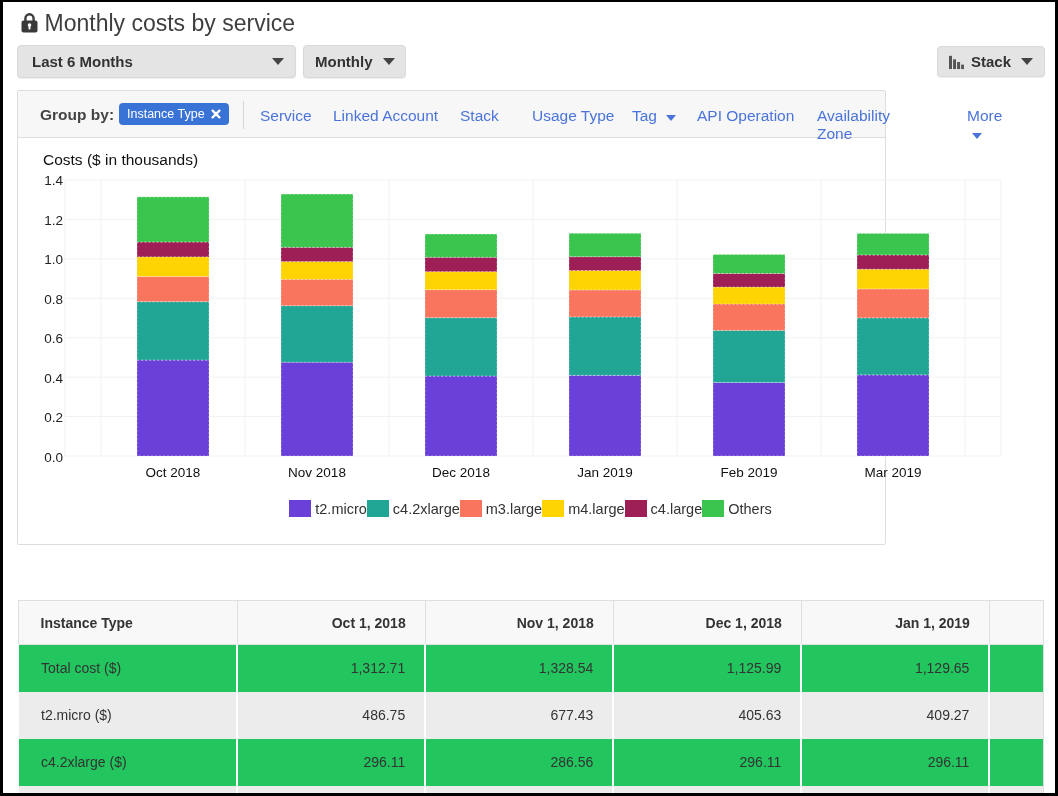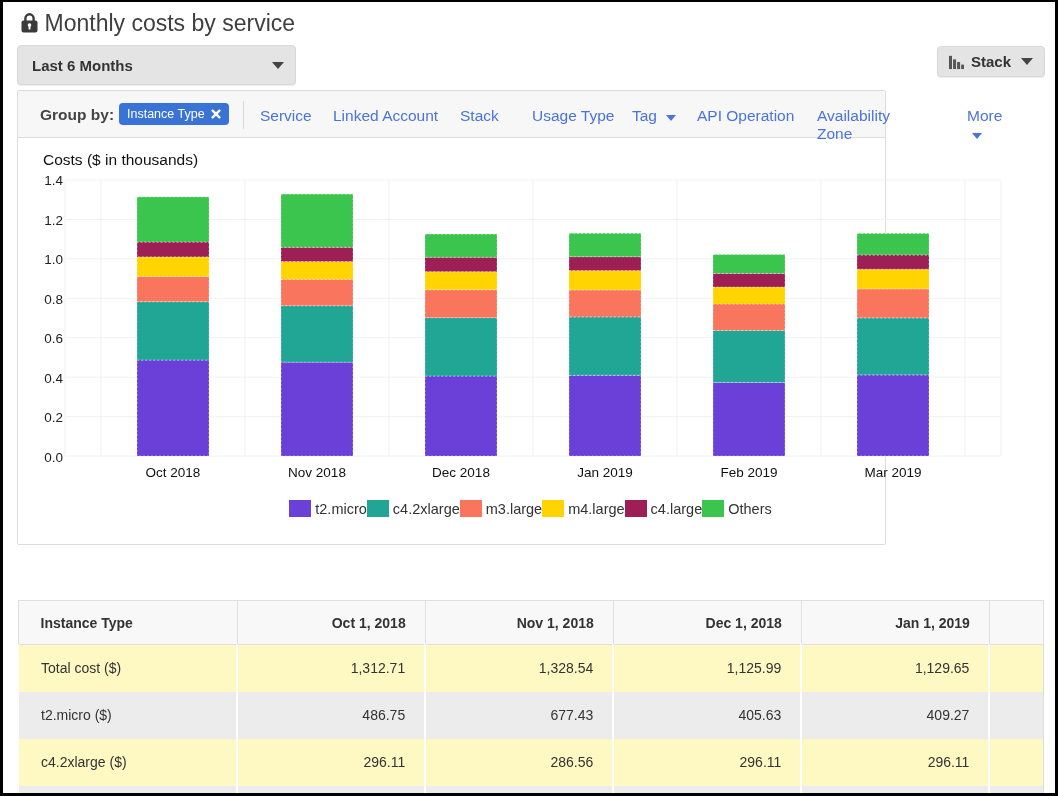--- a/index.html
+++ b/index.html
@@ -6,21 +6,21 @@
 html,body { width:1058px; height:796px; overflow:hidden; }
 body { font-family:"Liberation Sans", sans-serif; background:#fff; }
 .frame { position:relative; width:1058px; height:796px; border:solid #000; border-width:2px 3px 3px 3px; background:#fff; overflow:hidden; }
 
 .titlebar { position:absolute; left:17.5px; top:8px; display:flex; align-items:center; }
 .titlebar svg { margin-right:7px; }
 h1 { font-size:23px; font-weight:400; color:#3f3f3f; letter-spacing:0; }
 
 .btn { position:absolute; background:#e4e4e4; border:1px solid #d9d9d9; border-radius:4px; box-shadow:0 1px 1px rgba(0,0,0,0.07); font-weight:bold; color:#333; font-size:15px; display:flex; align-items:center; }
 .caret { display:inline-block; width:0; height:0; border-left:6px solid transparent; border-right:6px solid transparent; border-top:7px solid #444; }
-#btn-range { left:14px; top:43px; width:279px; height:40px; padding:0 11px 0 14px; }
+#btn-range { left:14px; top:43px; width:279px; height:33px; padding:0 11px 0 14px; }
 #btn-range .caret { margin-left:auto; }
 #btn-monthly { left:300px; top:43px; width:103px; height:33px; padding:0 11px; }
 #btn-monthly .caret { margin-left:10px; }
 #btn-stack { left:934px; top:44px; width:108px; height:31px; padding:0 11px; font-size:15px; }
 #btn-stack .caret { margin-left:10px; }
 #btn-csv { left:899px; top:558px; width:143px; height:30px; font-size:15px; justify-content:center; }
 
 .card { position:absolute; left:14px; top:88px; width:869px; height:455px; border:1px solid #ddd; border-radius:2px; background:#fff; }
 .groupbar { position:relative; height:47px; background:#f7f7f7; border-bottom:1px solid #ddd; font-size:15.5px; }
 .groupbar .lbl { position:absolute; left:22px; top:15px; font-weight:bold; color:#444; }
@@ -34,39 +34,40 @@
 .legend { position:absolute; left:0; top:362px; width:1025px; display:flex; justify-content:center; font-size:14.5px; color:#333; }
 .legend .item { display:flex; align-items:center; }
 .legend .sw { width:22px; height:17px; margin-right:4px; display:inline-block; }
 
 .dtable { position:absolute; left:14px; top:598px; width:1027px; border-collapse:collapse; font-size:14px; color:#333; table-layout:fixed; }
 .dtable th { background:#f8f8f8; font-weight:bold; height:44px; border:1px solid #dfdfdf; }
 .dtable td { height:47px; border-left:2px solid #fff; }
 .dtable .c1 { text-align:left; padding-left:22px; width:219px; }
 .dtable .cv { text-align:right; padding-right:19px; width:188px; }
 .dtable .c6 { width:54px; }
-.dtable tr.odd td { background:#fef9c3;margin-top:16px; }
+.dtable tr.odd td { background:#22c55e;margin-top:16px; }
 .dtable tr.even td { background:#ececec; }
 .dtable { border:1px solid #ddd; }
 </style>
 </head>
 <body>
 <div class="frame">
 
   <div class="titlebar">
     <svg width="17" height="21" viewBox="0 0 17 21" style="margin-top:-3px">
       <path d="M4.4 9 V6.4 a4.1 4.1 0 0 1 8.2 0 V9" fill="none" stroke="#3a3a3a" stroke-width="2.4"></path>
       <rect x="0.5" y="8.4" width="16" height="12.2" rx="2" fill="#3a3a3a"></rect>
       <circle cx="8.5" cy="13" r="1.8" fill="#fff"></circle>
       <rect x="7.55" y="13.4" width="1.9" height="4" fill="#fff"></rect>
     </svg>
     <h1>Monthly costs by service</h1>
   </div>
 
   <div class="btn" id="btn-range">Last 6 Months <span class="caret"></span></div>
+  <div class="btn" id="btn-monthly">Monthly <span class="caret"></span></div>
   <div class="btn" id="btn-stack">
     <svg width="17" height="16" viewBox="0 0 17 16" style="margin-right:7px">
       <rect x="0" y="1" width="3.4" height="15" fill="#555"></rect>
       <rect x="4.6" y="5" width="3.4" height="11" fill="#555"></rect>
       <rect x="9.2" y="8" width="3.4" height="8" fill="#555"></rect>
       <rect x="13.8" y="11" width="3.2" height="5" fill="#555"></rect>
     </svg>
     Stack <span class="caret"></span></div>
 
   <div class="card">

